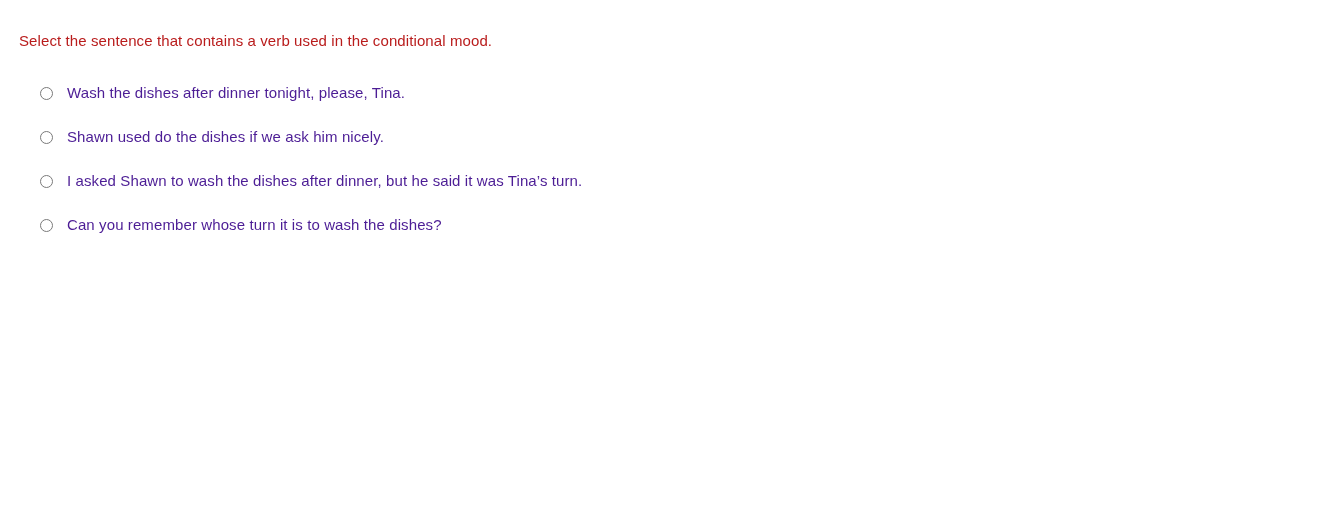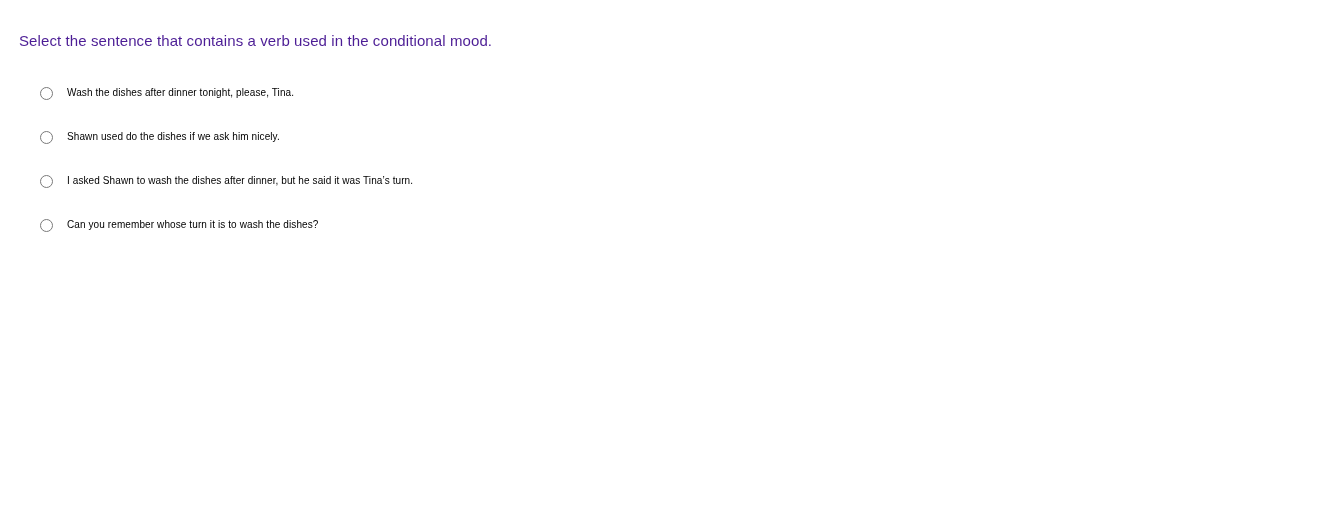--- a/index.html
+++ b/index.html
@@ -15,21 +15,21 @@
     width: 1335px;
     height: 527px;
     background: #ffffff;
   }
   .question-text {
     position: absolute;
     left: 19px;
     top: 32px;
     font-size: 15px;
     line-height: 18px;
-    color: #4c1d95;
+    color: #b91c1c;
     letter-spacing: 0.1px;
   }
   .options {
     position: absolute;
     left: 40px;
     top: 80px;
     display: flex;
     flex-direction: column;
   }
   .option-row {
@@ -42,23 +42,23 @@
   .radio {
     width: 13px;
     height: 13px;
     border: 1px solid #7a7a7a;
     border-radius: 50%;
     background: #ffffff;
     flex: 0 0 auto;
     margin-right: 14px;
   }
   .option-label {
-    font-size: 10px;
+    font-size: 15px;
     line-height: 18px;
-    color: #000000;
+    color: #4c1d95;
     letter-spacing: 0.1px;
   }
 </style>
 </head>
 <body>
 
 <div class="quiz-container">
   <div class="question-text">Select the sentence that contains a verb used in the conditional mood.</div>
 
   <div class="options">

